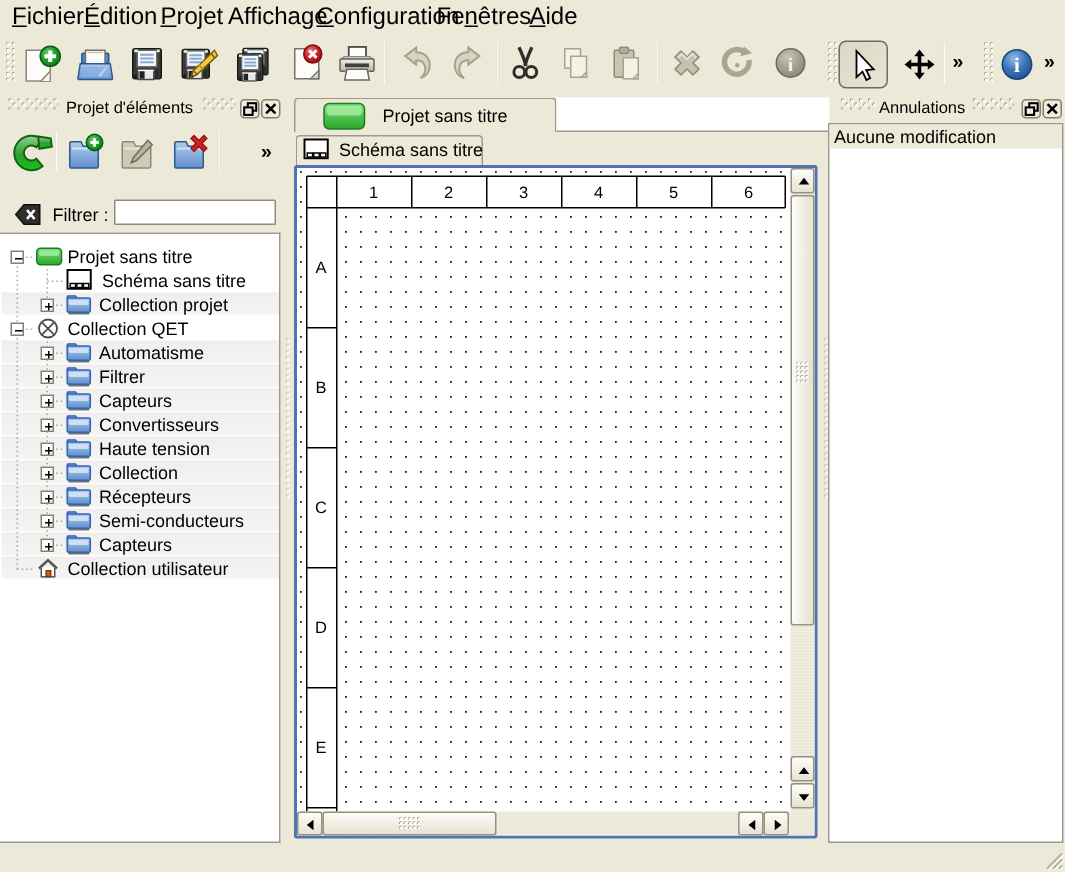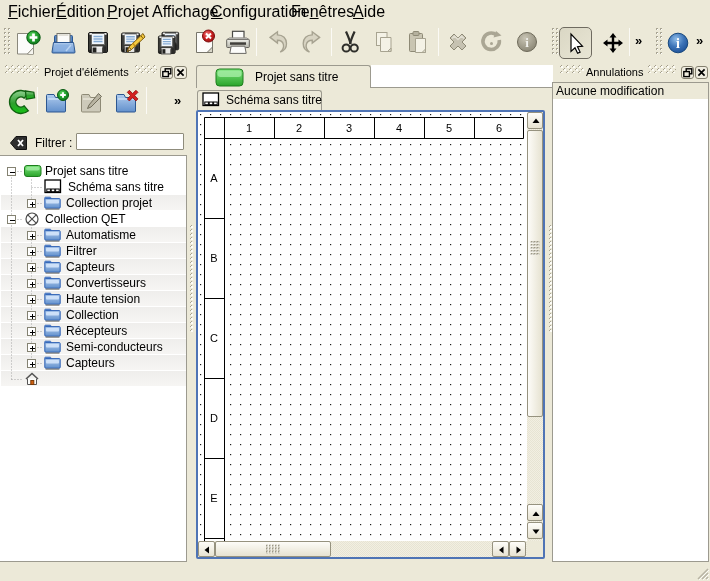--- a/index.html
+++ b/index.html
@@ -438,20 +438,21 @@
     </svg>
 <div class="treetxt" style="left:66px;top:184px">Semi-conducteurs</div>
 <div class="abs expbox" style="left:27px;top:204px"><span class="plus"></span></div>
 <svg class="ticon" width="16" height="16" style="left:44px;top:200px">
       <use href="#i-folder"></use>
     </svg>
 <div class="treetxt" style="left:66px;top:200px">Capteurs</div>
 <svg class="ticon" width="16" height="16" style="left:24px;top:216px">
       <use href="#i-home"></use>
     </svg>
+<div class="treetxt" style="left:45px;top:216px">Collection utilisateur</div>
 </div>
 
 <div class="abs white" style="left:371px;top:65px;width:182px;height:23px;border-bottom:1px solid #9c9a8f"></div>
 <div class="abs" style="left:196px;top:65px;width:175px;height:23px;background:#ECE9D8;border:1px solid #9c9a8f;border-bottom:none;border-radius:3px 3px 0 0"></div>
 <svg width="30" height="20" style="left:215px;top:68px" viewBox="0 0 30 20">
     <rect x="1" y="1" width="27" height="17" rx="3.5" fill="url(#ggreen)" stroke="#1d7d1d"></rect>
     <rect x="2.5" y="2.5" width="24" height="6.5" rx="3" fill="#a5eea5" opacity="0.8"></rect>
   </svg>
 <div class="abs" style="left:255px;top:69px;font-size:12px;line-height:16px">Projet sans titre</div>
 <div class="abs" style="left:197px;top:90px;width:125px;height:20px;background:#ECE9D8;border:1px solid #9c9a8f;border-bottom:none;border-radius:3px 3px 0 0"></div>

